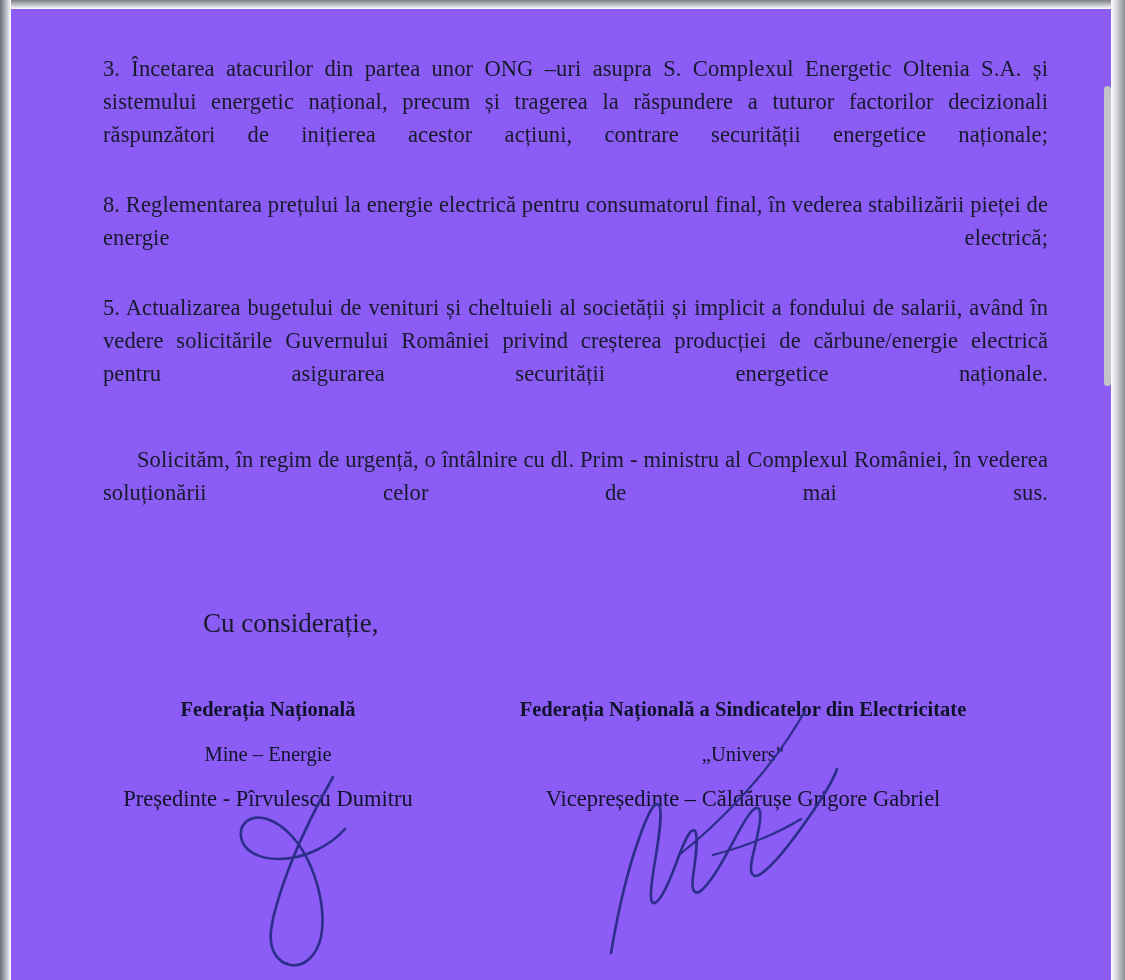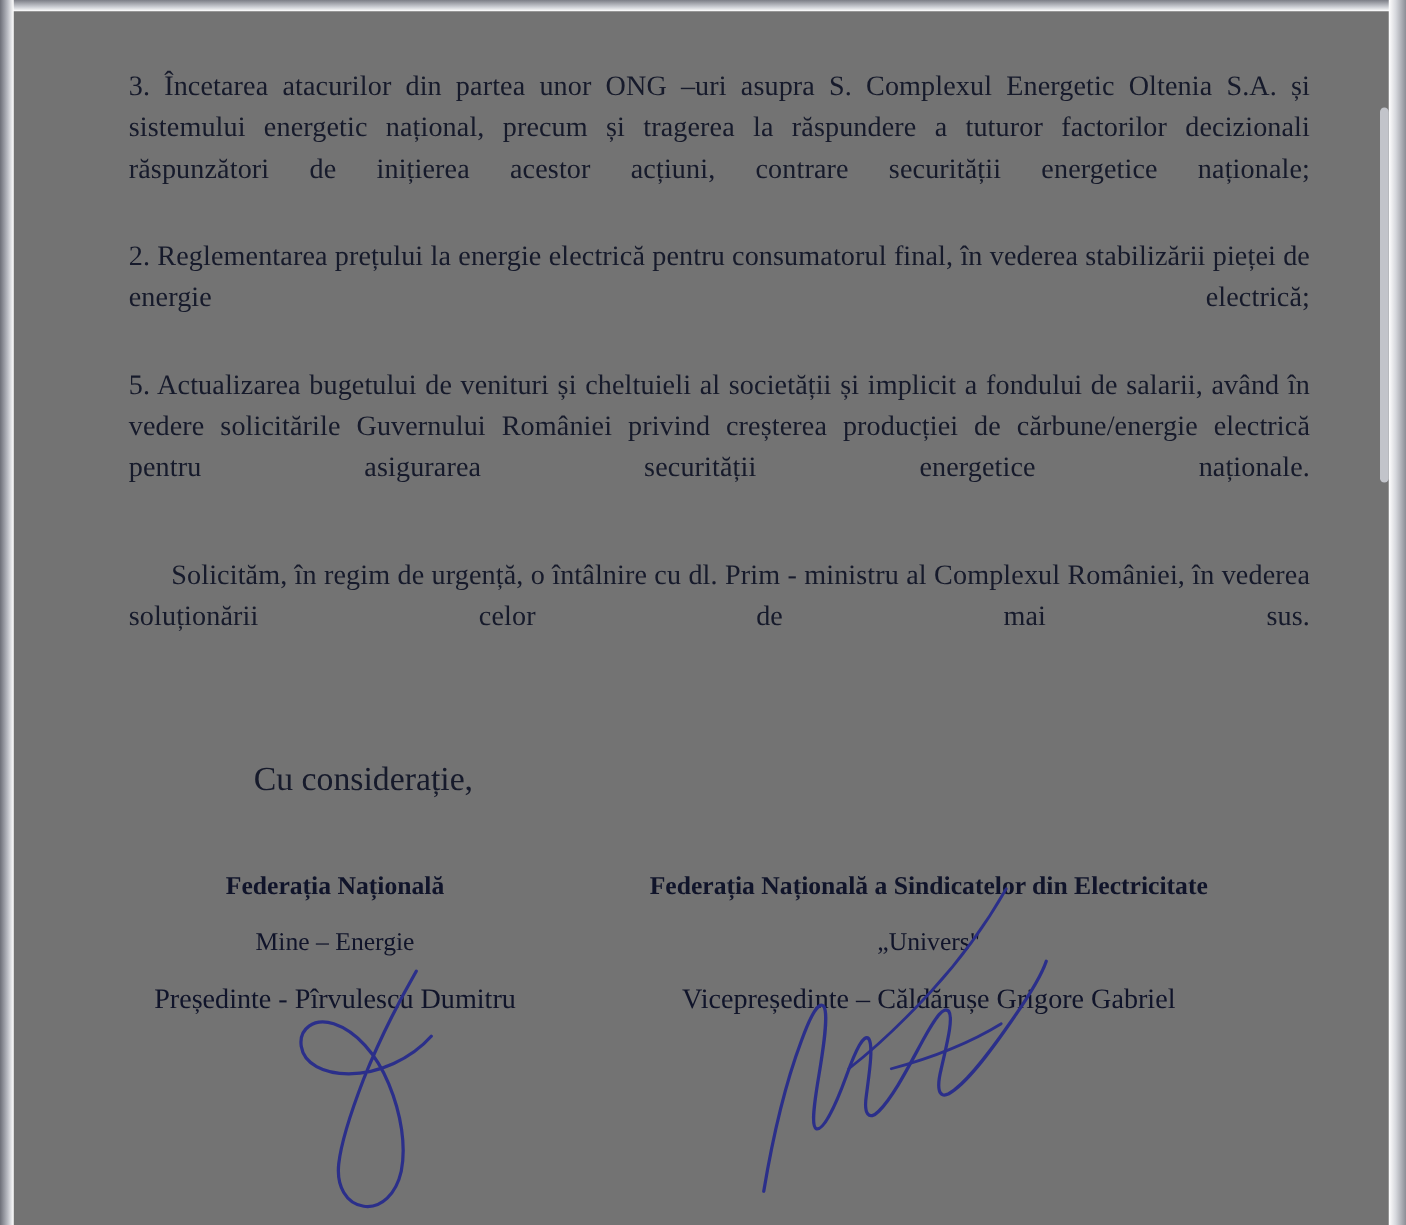--- a/index.html
+++ b/index.html
@@ -13,21 +13,21 @@
     position: relative;
     overflow: hidden;
     font-family: "Liberation Serif", serif;
   }
   .page {
     position: absolute;
     left: 0;
     top: 0;
     width: 1125px;
     height: 980px;
-    background: #737373;
+    background: #8b5cf6;
   }
   
   .edge-left {
     position: absolute;
     left: 0;
     top: 0;
     width: 11px;
     height: 980px;
     background: linear-gradient(to right, #6d6f78 0%, #b9bbc2 55%, #ffffff 100%);
   }
@@ -148,21 +148,21 @@
 
 <div class="page">
 
   <div class="edge-top"></div>
   <div class="edge-left"></div>
   <div class="edge-right"></div>
   <div class="scrollbar"></div>
 
   <div class="content">
     <p class="justified">3. Încetarea atacurilor din partea unor ONG –uri asupra S. Complexul Energetic Oltenia S.A. și sistemului energetic național, precum și tragerea la răspundere a tuturor factorilor decizionali răspunzători de inițierea acestor acțiuni, contrare securității energetice naționale;</p>
-    <p class="justified gap-s">2. Reglementarea prețului la energie electrică pentru consumatorul final, în vederea stabilizării pieței de energie electrică;</p>
+    <p class="justified gap-s">8. Reglementarea prețului la energie electrică pentru consumatorul final, în vederea stabilizării pieței de energie electrică;</p>
     <p class="justified gap-s">5. Actualizarea bugetului de venituri și cheltuieli al societății și implicit a fondului de salarii, având  în vedere solicitările Guvernului României privind creșterea producției de cărbune/energie electrică pentru asigurarea securității energetice naționale.</p>
     <p class="justified indent gap-m">Solicităm, în regim de urgență, o întâlnire cu dl. Prim - ministru al Complexul României, în vederea soluționării celor de mai sus.</p>
 
     <div class="regards">Cu considerație,</div>
   </div>
 
   <div class="signatures">
 
     <div class="sig-col left">
       <div class="sig-org">Federația Națională</div>

